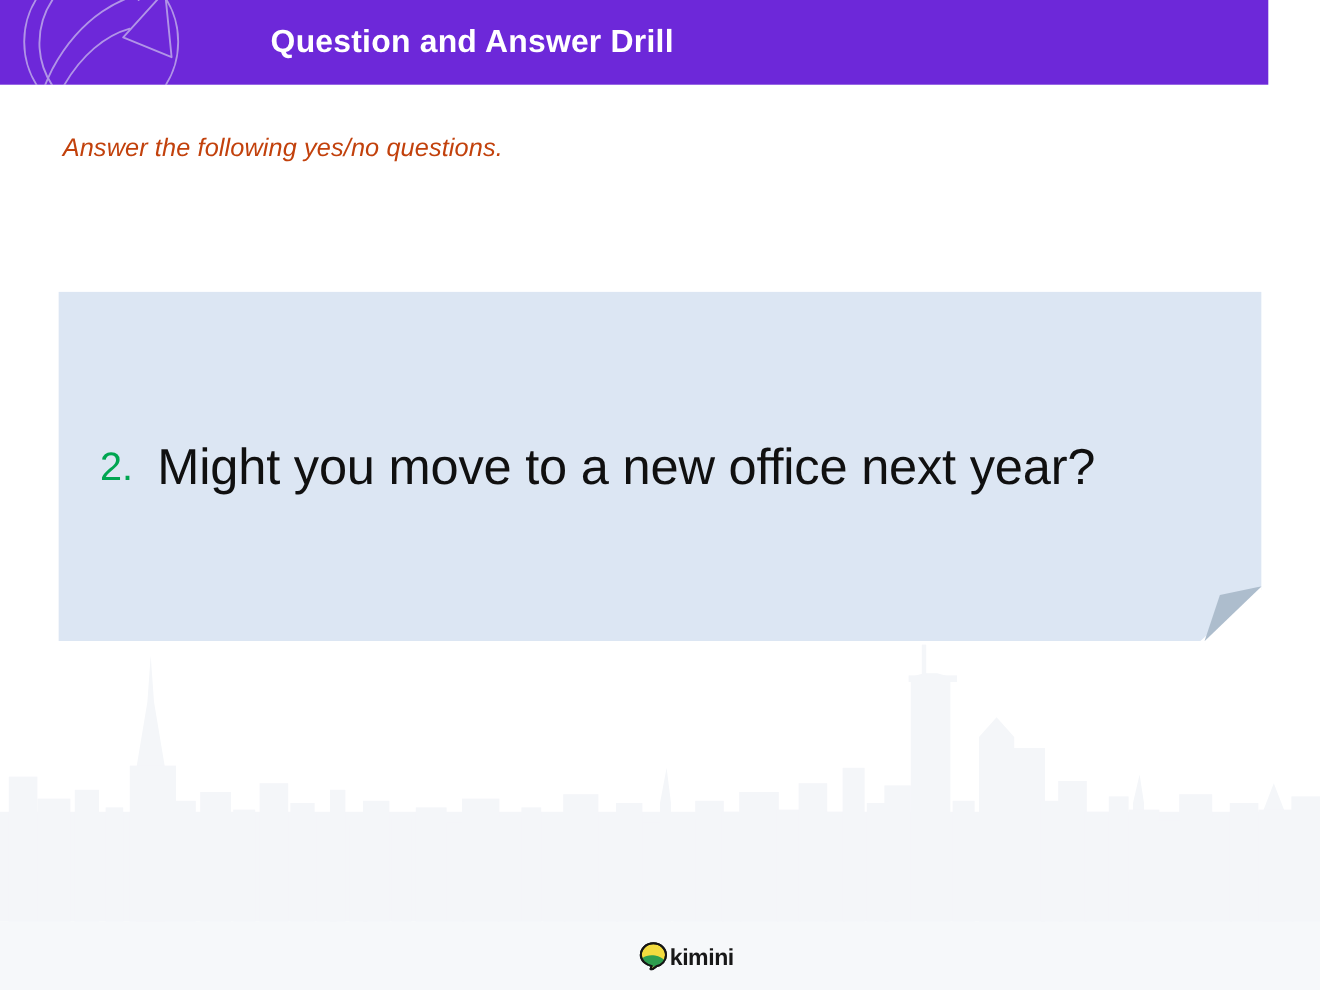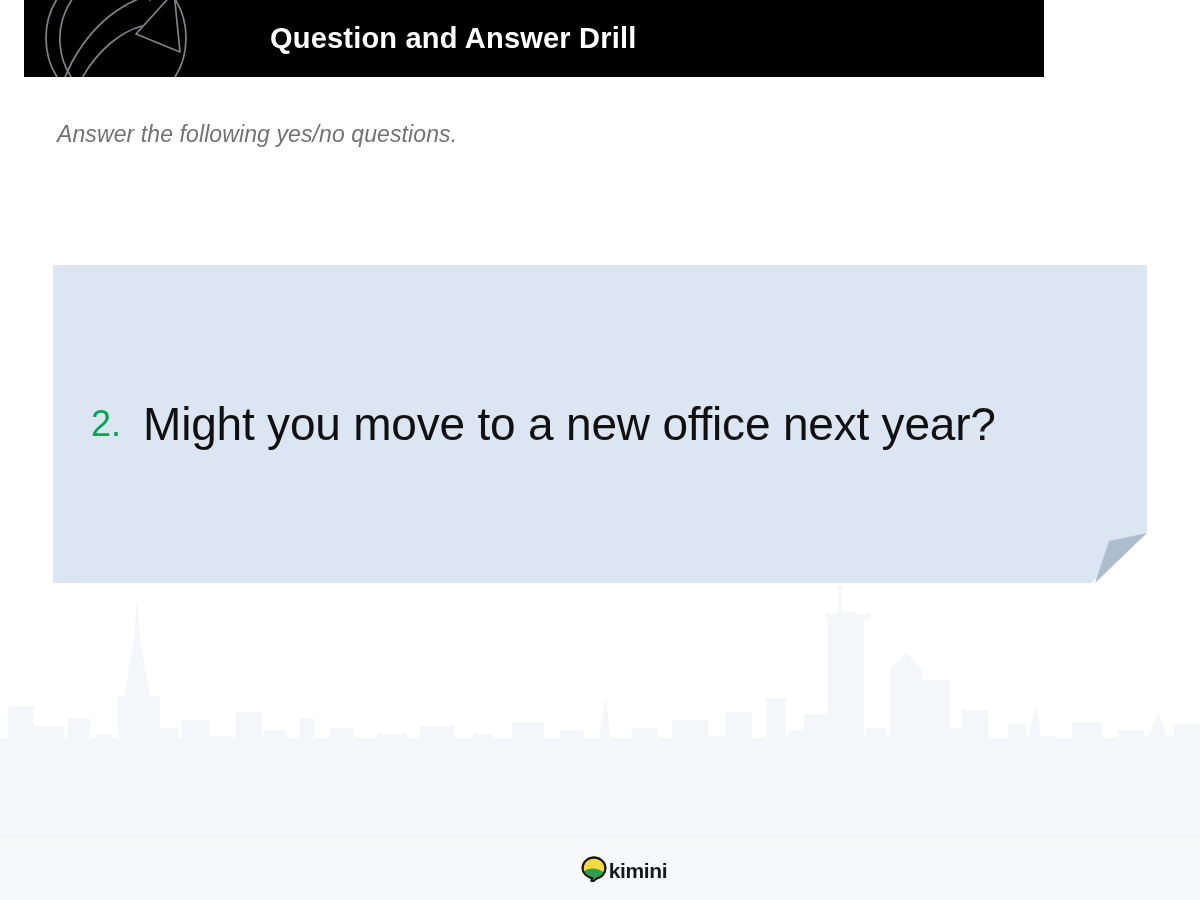--- a/index.html
+++ b/index.html
@@ -22,25 +22,24 @@
     height: 900px;
     background: #ffffff;
     overflow: hidden;
   }
 
   
   .header {
     position: absolute;
     left: 0;
     top: 0;
-    width: 1020px;
+    width: 1153px;
     height: 77px;
-    background: #000000;
+    background: #6d28d9;
     overflow: hidden;
-    margin-left: 24px;
   }
   .header-logo-mark {
     position: absolute;
     left: 0px;
     top: -34px;
     width: 200px;
     height: 150px;
     opacity: 0.55;
     pointer-events: none;
   }
@@ -58,21 +57,21 @@
     white-space: nowrap;
   }
 
   
   .instruction {
     position: absolute;
     left: 57px;
     top: 121px;
     font-size: 23px;
     font-style: italic;
-    color: #737373;
+    color: #c2410c;
     letter-spacing: 0.1px;
     white-space: nowrap;
   }
 
   
   .skyline {
     position: absolute;
     left: 0;
     bottom: 62px;
     width: 1200px;

